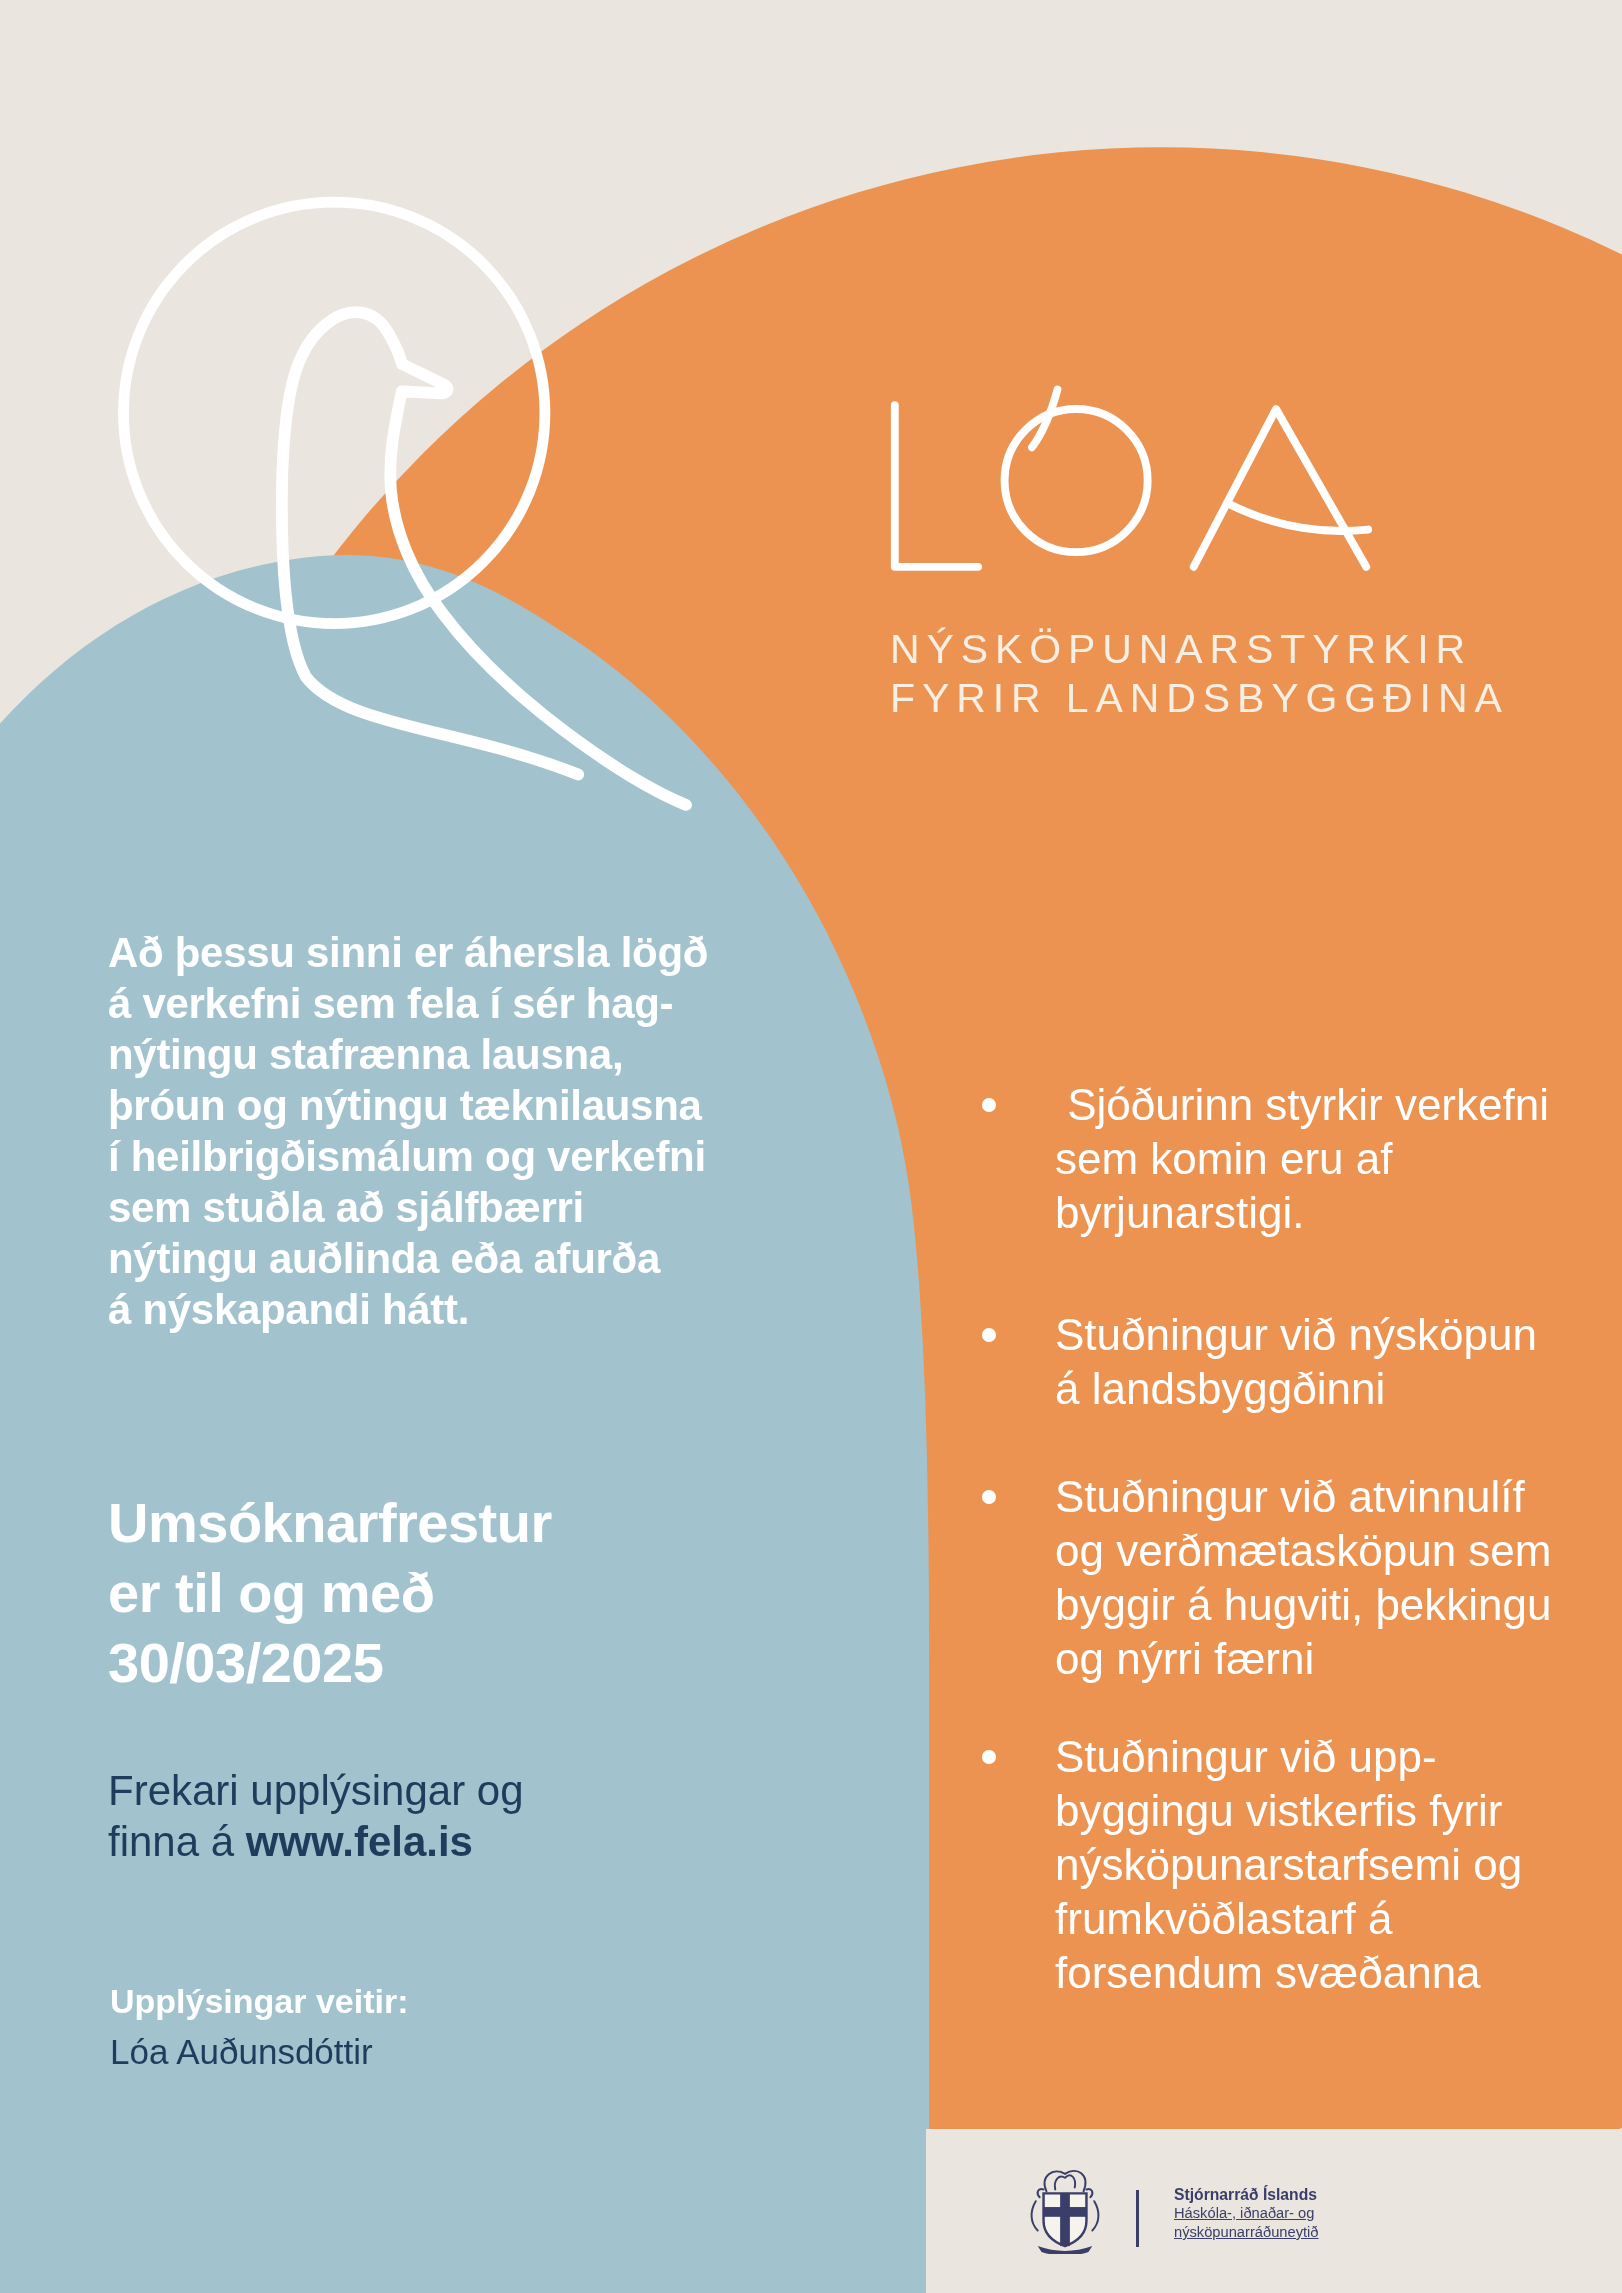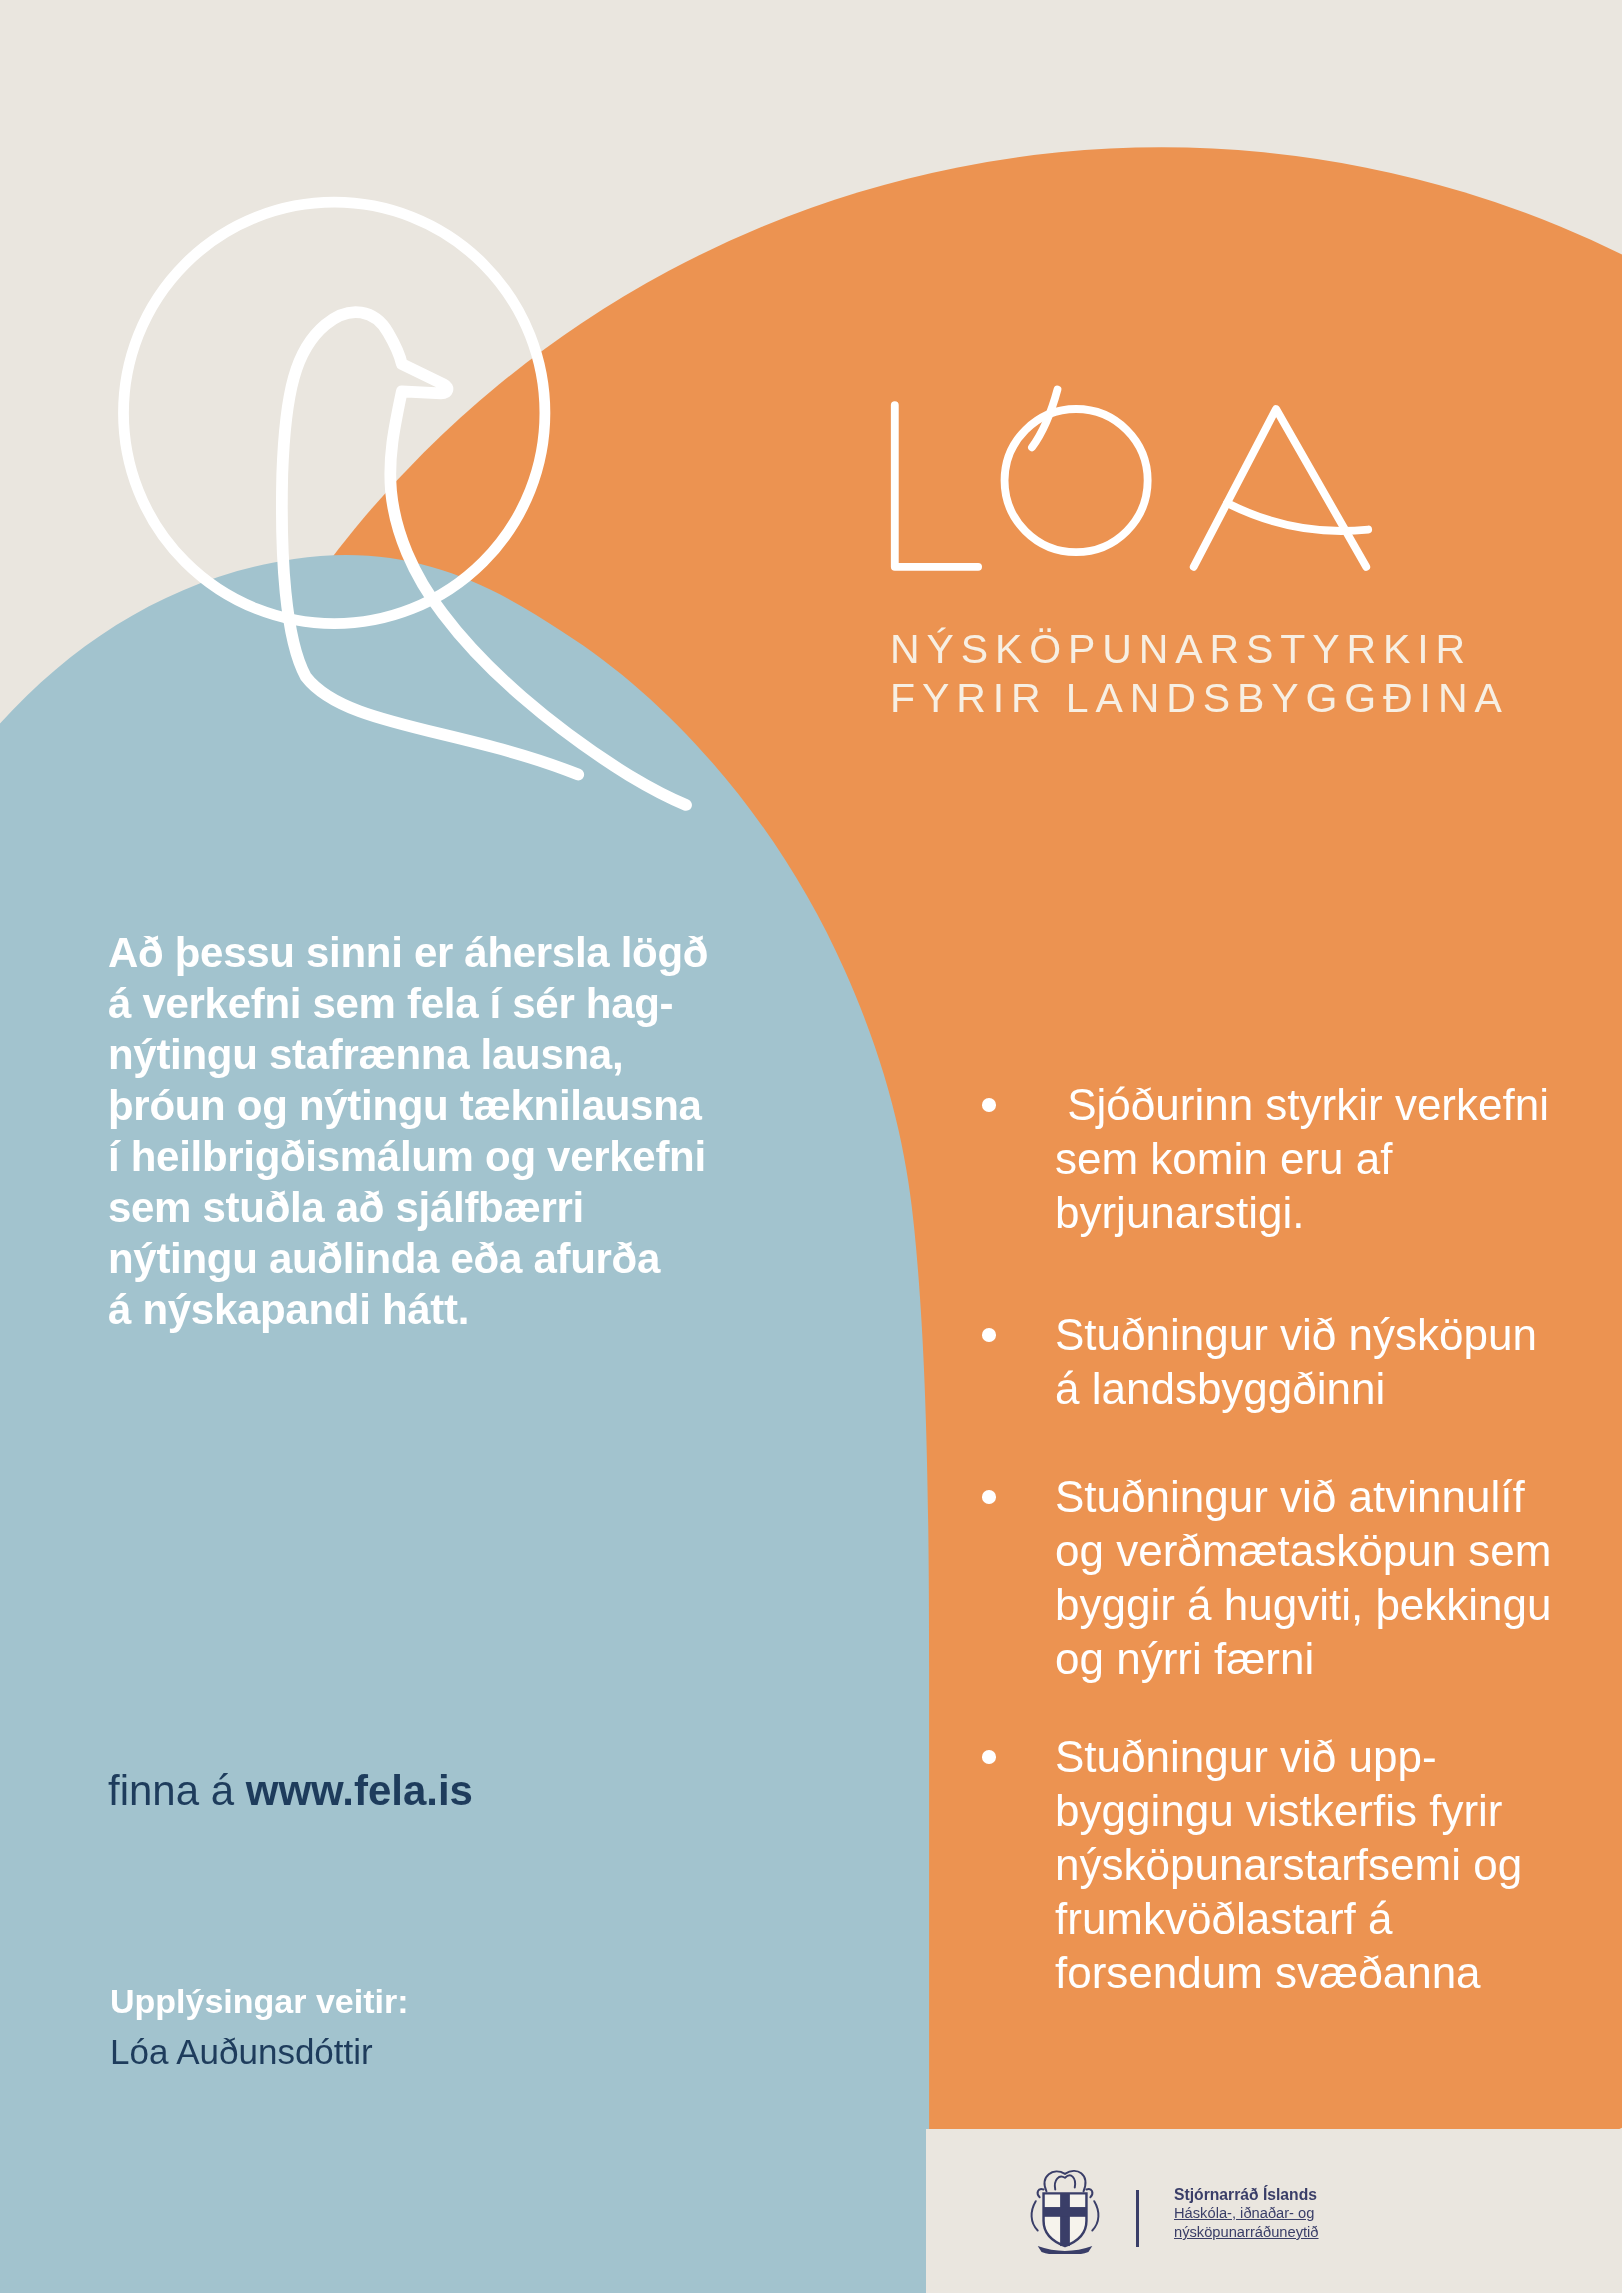--- a/index.html
+++ b/index.html
@@ -111,22 +111,26 @@
 
   <div class="abs intro preline">Að þessu sinni er áhersla lögð
 á verkefni sem fela í sér hag-
 nýtingu stafrænna lausna,
 þróun og nýtingu tæknilausna
 í heilbrigðismálum og verkefni
 sem stuðla að sjálfbærri
 nýtingu auðlinda eða afurða
 á nýskapandi hátt.</div>
 
+  <div class="abs deadline preline">Umsóknarfrestur
+er til og með
+30/03/2025</div>
 
   <div class="abs info">
+    <div>Frekari upplýsingar og</div>
     <div><span class="preline">finna á </span><a href="#">www.fela.is</a></div>
   </div>
 
   <div class="abs contact-heading">Upplýsingar veitir:</div>
   <div class="abs contact-name">Lóa Auðunsdóttir</div>
 
   <div>
     <span class="bullet-dot" style="top:1098px;"></span>
     <div class="bullet-item preline" style="top:1078px;"> Sjóðurinn styrkir verkefni
 sem komin eru af

